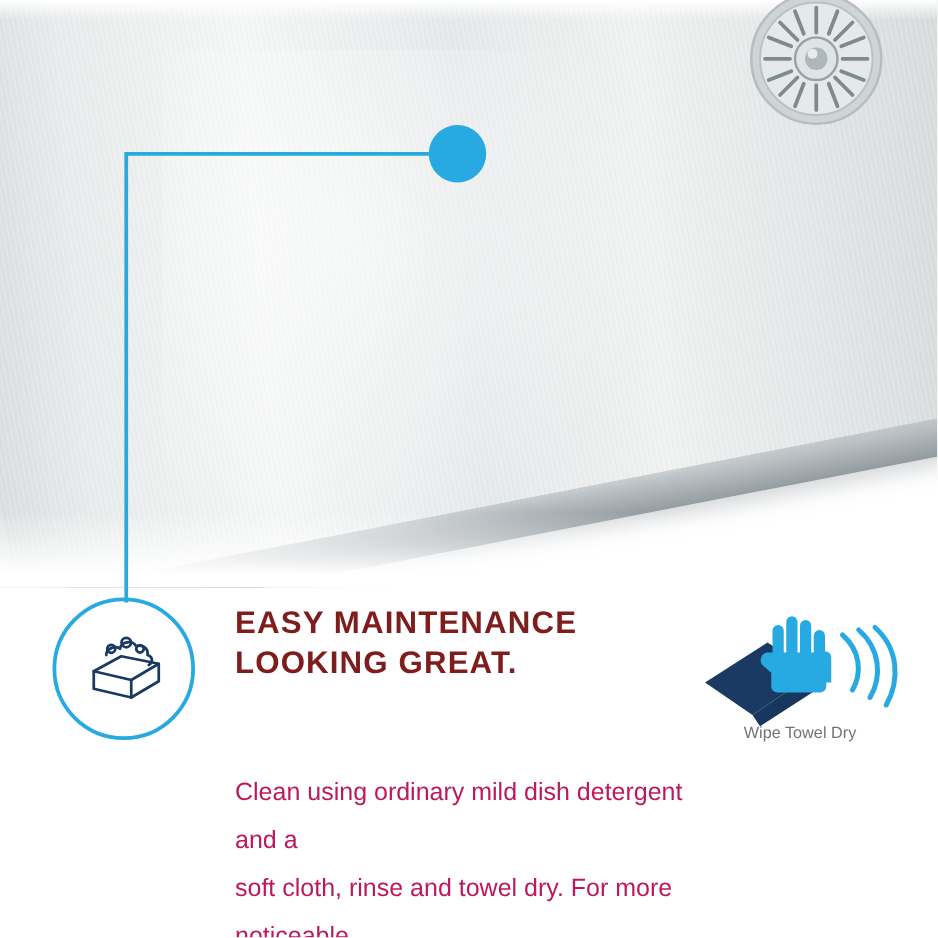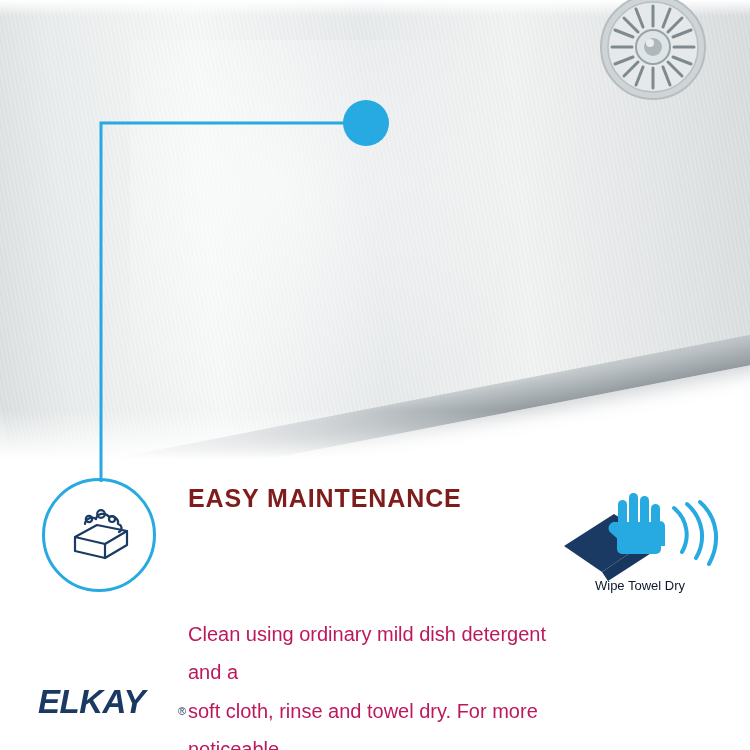--- a/index.html
+++ b/index.html
@@ -166,21 +166,21 @@
     top: 486px;
     width: 168px;
     height: 100px;
   }
   #wipe-caption {
     position: absolute;
     left: 556px;
     top: 578px;
     width: 168px;
     text-align: center;
-    color: #0f172a;
+    color: #737373;
     font-size: 13px;
   }
 
   
   #logo {
     position: absolute;
     left: 38px;
     top: 684px;
     width: 170px;
     height: 40px;
@@ -254,20 +254,21 @@
         <path d="M40 43 c0 -5 7 -8 11 -5 c1 -6 10 -7 13 -2 c5 -2 10 2 9 7 c4 1 5 6 1 8"></path>
         <circle cx="44" cy="38" r="3.2"></circle>
         <circle cx="56" cy="33" r="3.8"></circle>
         <circle cx="67" cy="38" r="3"></circle>
       </g>
     </svg>
   </div>
 
   <div id="headline">
     <div>EASY MAINTENANCE</div>
+    <div>LOOKING GREAT.</div>
   </div>
 
   <div id="body-copy">
     <div>Clean using ordinary mild dish detergent and a</div>
     <div>soft cloth, rinse and towel dry. For more noticeable</div>
   </div>
 
   <div id="wipe">
     <svg width="168" height="100" viewBox="0 0 168 100">
 
@@ -285,20 +286,14 @@
 
       <g stroke="#27a9e1" stroke-width="4" fill="none" stroke-linecap="round">
         <path d="M118 22 C132 34 134 52 126 66"></path>
         <path d="M131 18 C148 33 150 55 140 72"></path>
         <path d="M144 16 C163 33 164 58 153 78"></path>
       </g>
     </svg>
   </div>
   <div id="wipe-caption">Wipe Towel Dry</div>
 
-  <div id="logo">
-    <svg width="170" height="40" viewBox="0 0 170 40">
-      <text id="logo-text" x="0" y="29">ELKAY</text>
-      <text x="140" y="31" font-size="11" fill="#1b3a63" font-family="Liberation Sans, sans-serif">®</text>
-    </svg>
-  </div>
 
 </div>
 
 </body></html>

